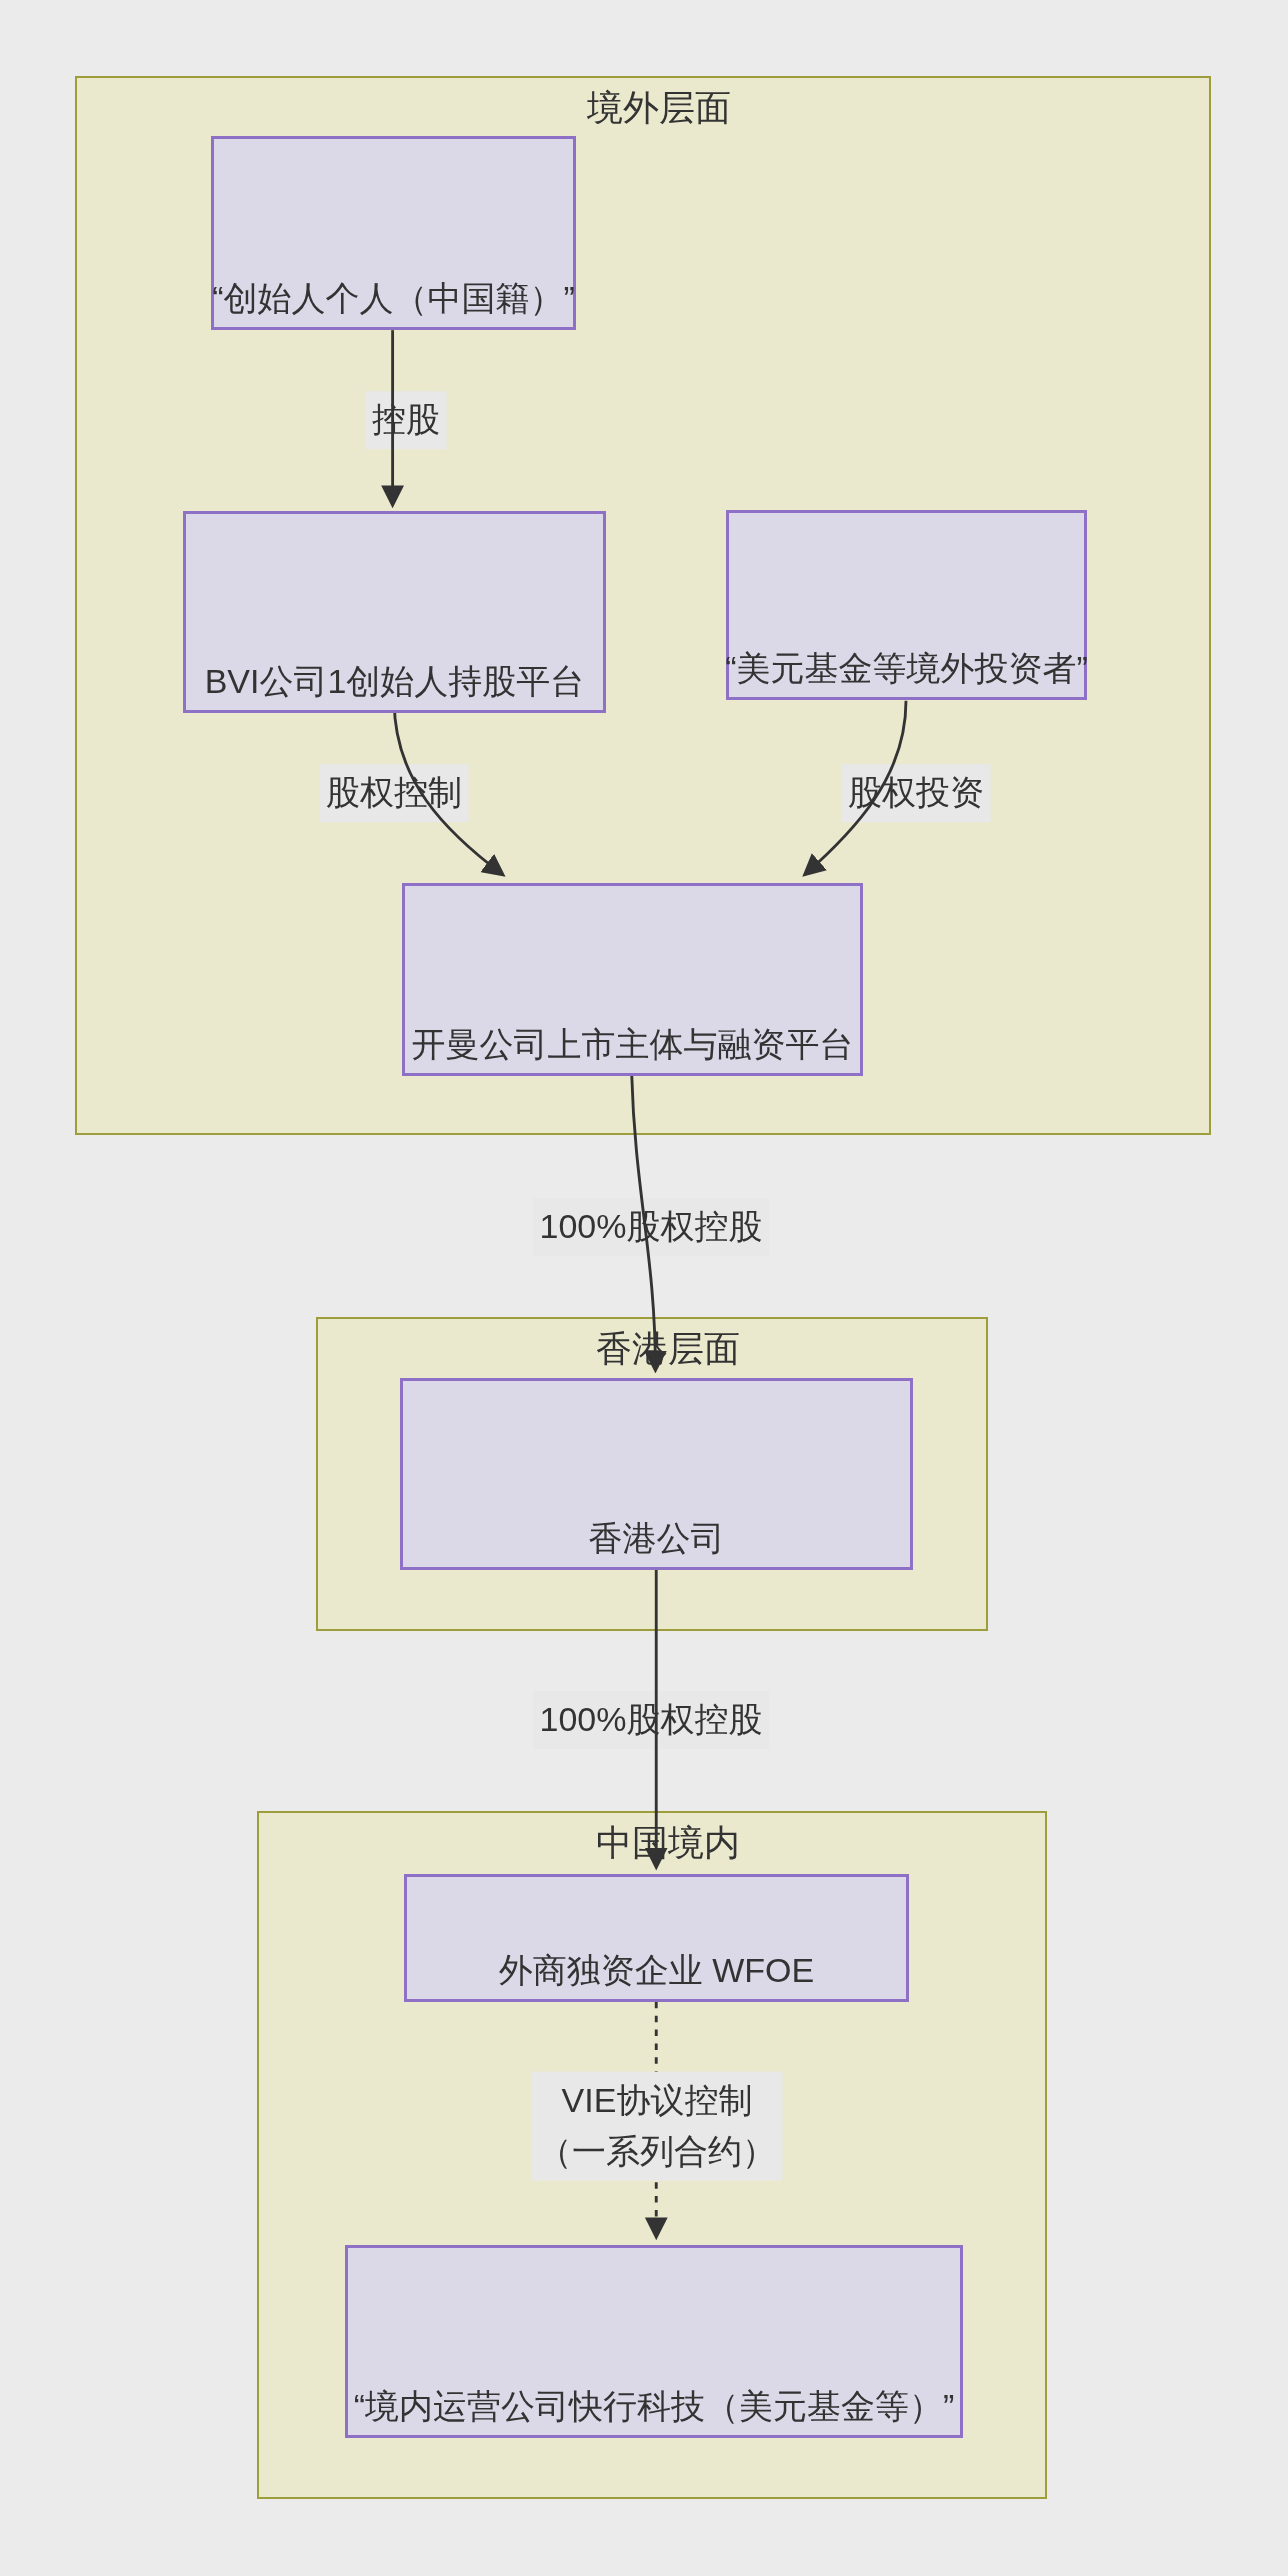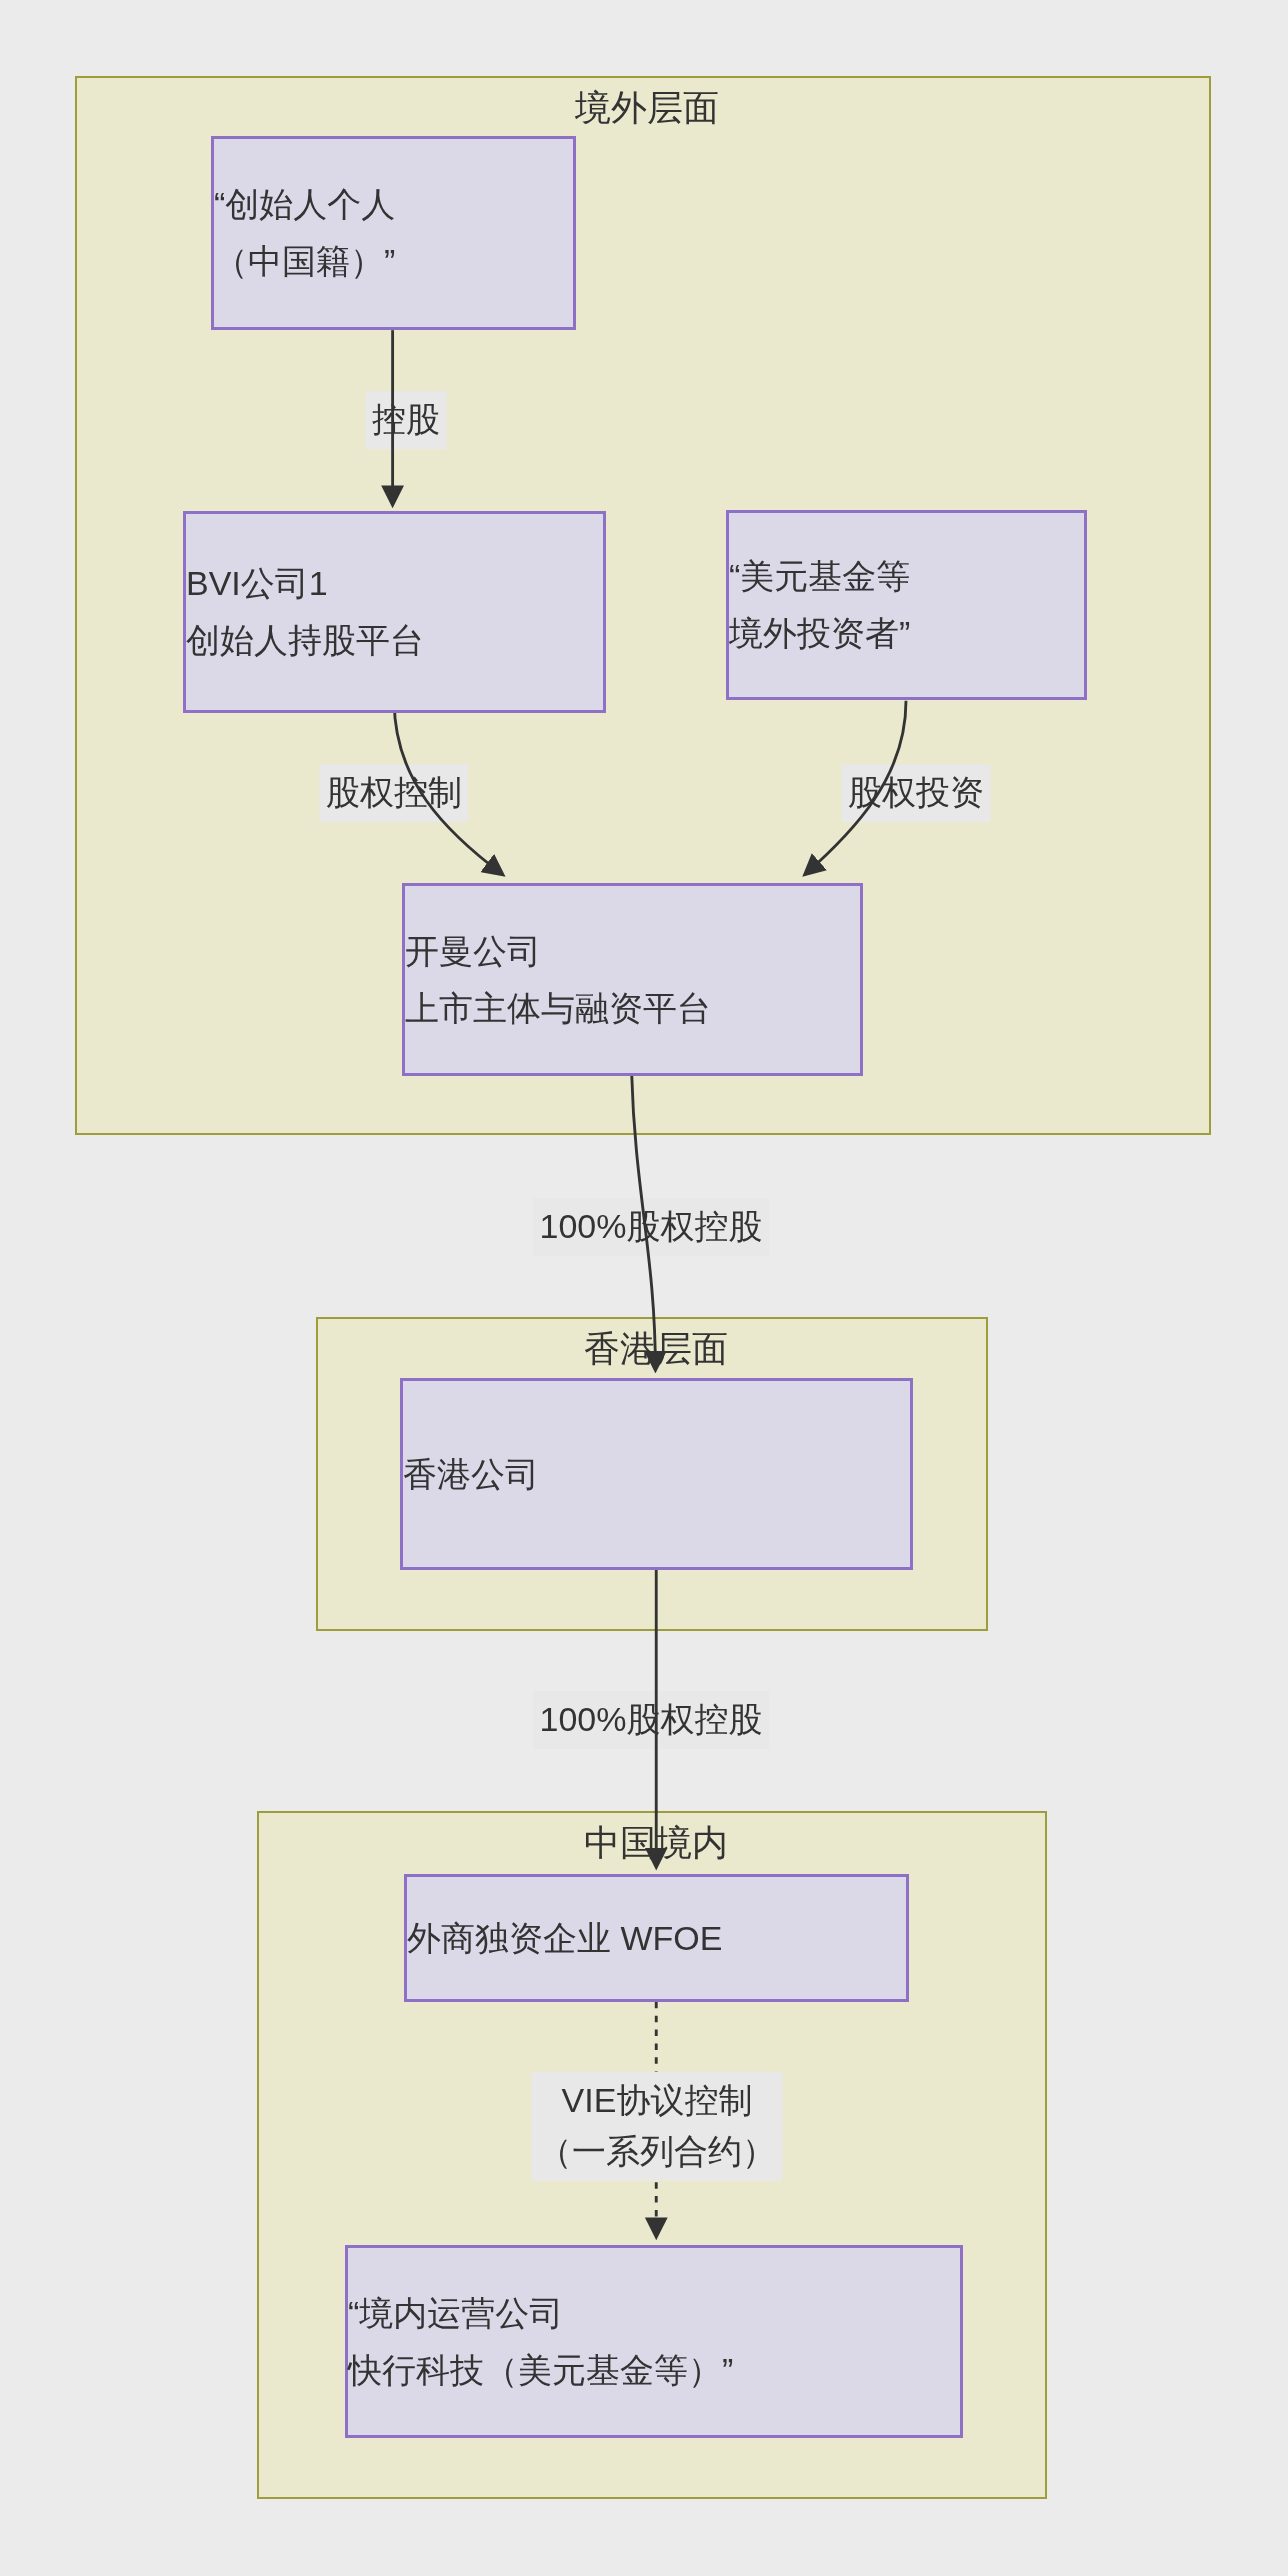--- a/index.html
+++ b/index.html
@@ -13,34 +13,34 @@
   }
   .cluster{
     position:absolute;
     background:#ebe9cd;
     border:2.4px solid #9d9d3c;
     box-sizing:border-box;
     z-index:0;
   }
   .cluster-title{
     position:absolute;
-    top:6.5px;left:4px;width:100%;
+    top:6.5px;left:16px;width:100%;
     text-align:center;
     font-size:36px;
     line-height:46px;
     color:#333333;
   }
   .node{
     position:absolute;
     background:#dbd9e8;
     border:3.3px solid #8e70c6;
     box-sizing:border-box;
     display:flex;
-    flex-direction:column;
-    align-items:flex-start;
+    flex-direction:row;
+    align-items:flex-end;
     justify-content:center;
     text-align:center;
     z-index:4;
   }
   .nline{
     font-size:34px;
     line-height:57px;
     white-space:nowrap;
   }
   .elabel{

